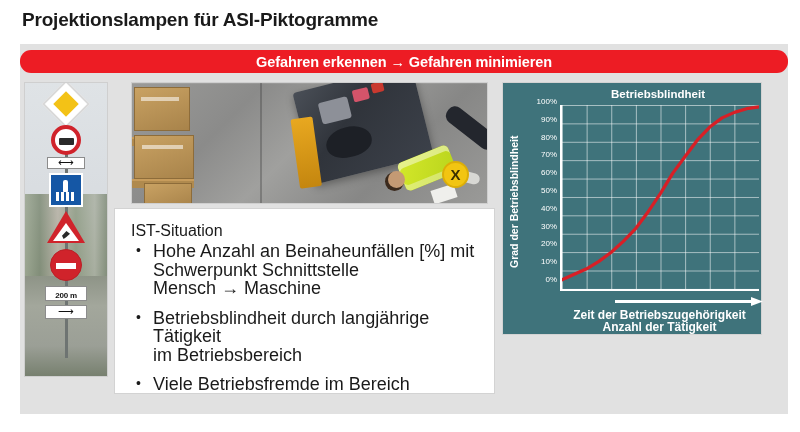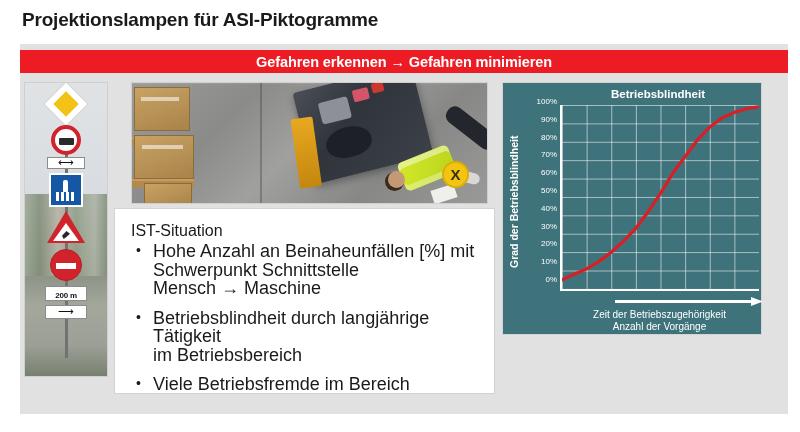--- a/index.html
+++ b/index.html
@@ -35,20 +35,21 @@
 
   
   .banner {
     position: absolute;
     left: 20px; top: 50px;
     width: 768px; height: 23px;
     background: #ed1c24;
     display: flex;
     align-items: center;
     justify-content: center;
+    border-radius: 11px;
   }
   .banner-text {
     color: #ffffff;
     font-size: 14.5px;
     font-weight: bold;
     letter-spacing: -0.1px;
     white-space: nowrap;
   }
 
   
@@ -372,22 +373,22 @@
     left: 112px; top: 214px;
     width: 148px; height: 9px;
   }
   .x-labels {
     position: absolute;
     left: 57px; right: 2px; top: 226px;
     text-align: center;
   }
   .x-label {
     color: #ffffff;
-    font-size: 10px;
-    font-weight: normal;
+    font-size: 12px;
+    font-weight: bold;
     line-height: 12px;
   }
 </style>
 </head>
 <body>
 
 <div class="slide-title">Projektionslampen für ASI-Piktogramme</div>
 
 <div class="canvas"></div>
 
@@ -477,15 +478,15 @@
       <polyline id="curve" fill="none" stroke="#d81f26" stroke-width="3.2" stroke-linecap="round" stroke-linejoin="round" vector-effect="non-scaling-stroke" points="0.00,95.00 6.25,92.00 12.50,89.00 18.75,85.00 25.00,80.00 31.25,74.00 37.50,67.00 43.75,58.00 50.00,48.00 56.25,37.00 62.50,28.00 68.75,19.00 75.00,12.00 81.25,7.00 87.50,4.00 93.75,2.00 100.00,1.00"></polyline>
     </svg>
   </div>
 
   <svg class="x-arrow" viewBox="0 0 148 9">
     <path d="M0 3 H136 V0 L148 4.5 L136 9 V6 H0 Z" fill="#ffffff"></path>
   </svg>
 
   <div class="x-labels">
     <div class="x-label">Zeit der Betriebszugehörigkeit</div>
-    <div class="x-label">Anzahl der Vorgänge</div>
+    <div class="x-label">Anzahl der Tätigkeit</div>
   </div>
 </div>
 
 </body></html>

